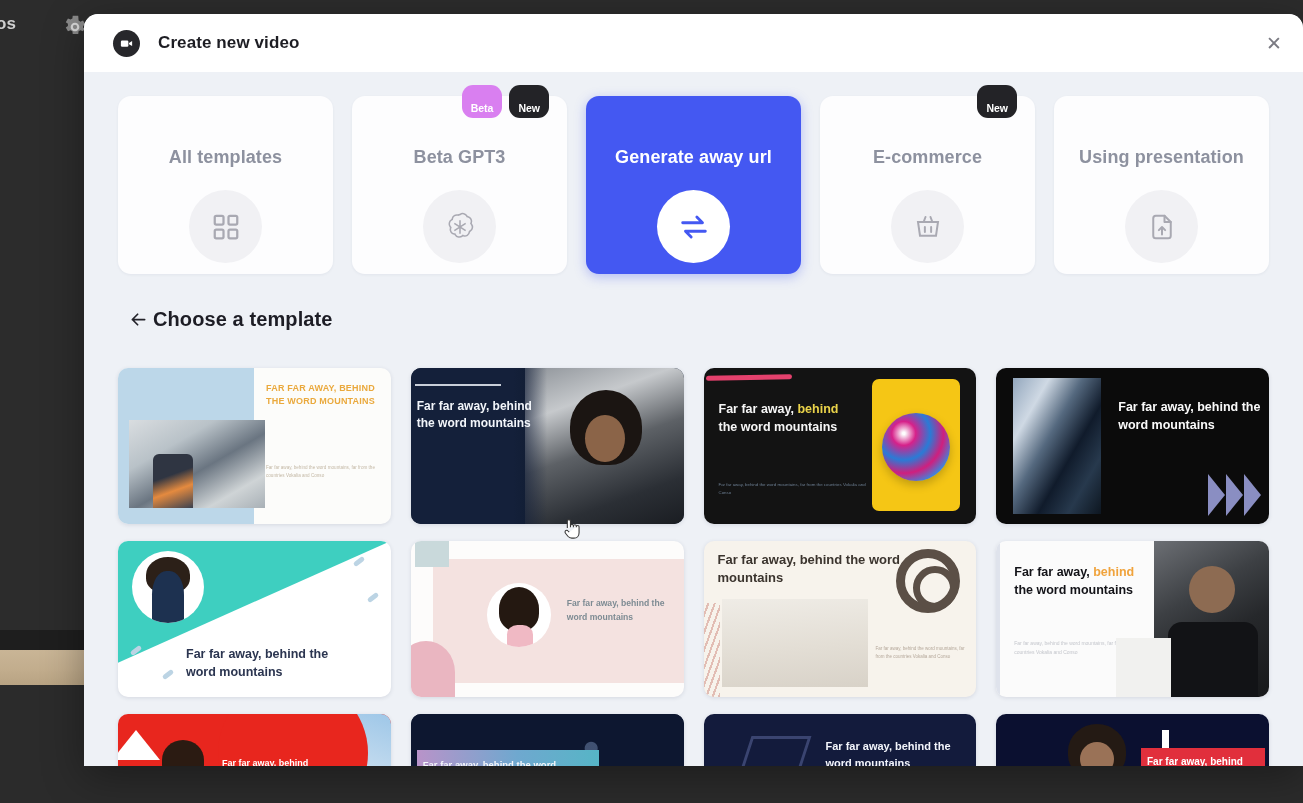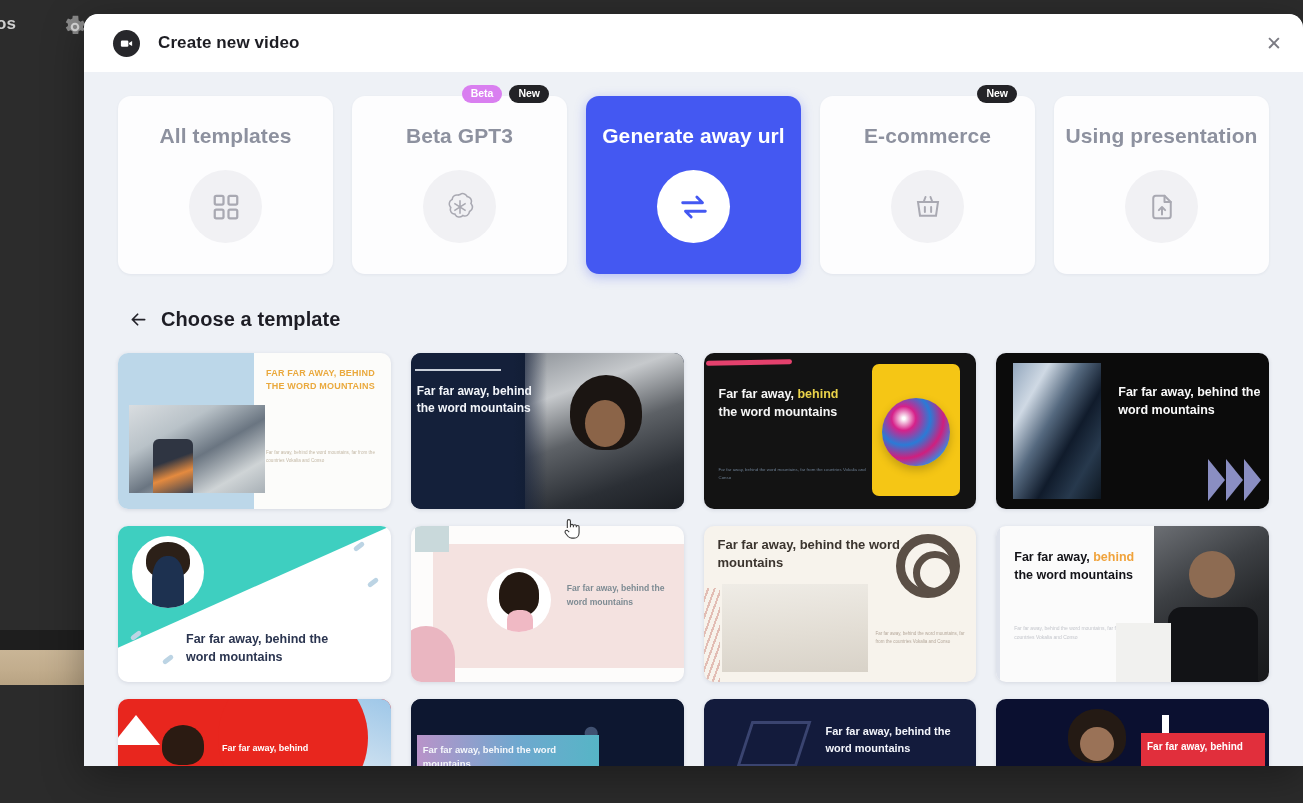--- a/index.html
+++ b/index.html
@@ -68,43 +68,43 @@
   .tabs { display: flex; gap: 19px; }
   .tab {
     position: relative; flex: 1 1 0; height: 178px;
     background: #fdfdfe; border-radius: 13px;
     display: flex; flex-direction: column; align-items: center;
     padding-top: 28px; cursor: pointer;
     box-shadow: 0 1px 3px rgba(40,50,80,.06);
   }
   .tab.active { background: #4458f2; box-shadow: 0 3px 12px rgba(68,88,242,.35); }
   .tab-label {
-    font-size: 21px; font-weight: 700; color: #8d919f; letter-spacing: .1px;
+    font-size: 18px; font-weight: 700; color: #8d919f; letter-spacing: .1px; margin-top: 23px;
   }
   .tab.active .tab-label { color: #ffffff; }
   .tab-icon-wrap {
     margin-top: 22px; width: 73px; height: 73px; border-radius: 50%;
     background: #f1f1f4; display: flex; align-items: center; justify-content: center;
     color: #a9a9b2;
   }
   .tab.active .tab-icon-wrap { background: #ffffff; color: #4458f2; }
   .badges {
     position: absolute; top: -11px; right: 18px; display: flex; gap: 7px;
   }
   .badge {
     font-size: 10.5px; font-weight: 700; color: #fff;
-    padding: 3px 9px 4px; border-radius: 11px; line-height: 1;
+    padding: 18px 9px 4px; border-radius: 11px; line-height: 1;
   }
   .badge.beta { background: #d97ff0; }
   .badge.new  { background: #232327; }
 
   
   .section-head {
-    display: flex; align-items: center; gap: 12px;
-    margin: 34px 0 22px 10px;
+    display: flex; align-items: center; gap: 4px;
+    margin: 34px 0 37px 10px;
   }
   .back-arrow { width: 21px; height: 21px; color: #23232a; cursor: pointer; }
   .section-title { font-size: 20px; font-weight: 700; color: #1d1d25; letter-spacing: .1px; }
 
   
   .grid {
     display: grid; grid-template-columns: repeat(4, 1fr);
     gap: 17px 20px; padding-bottom: 30px;
   }
   .tpl {

